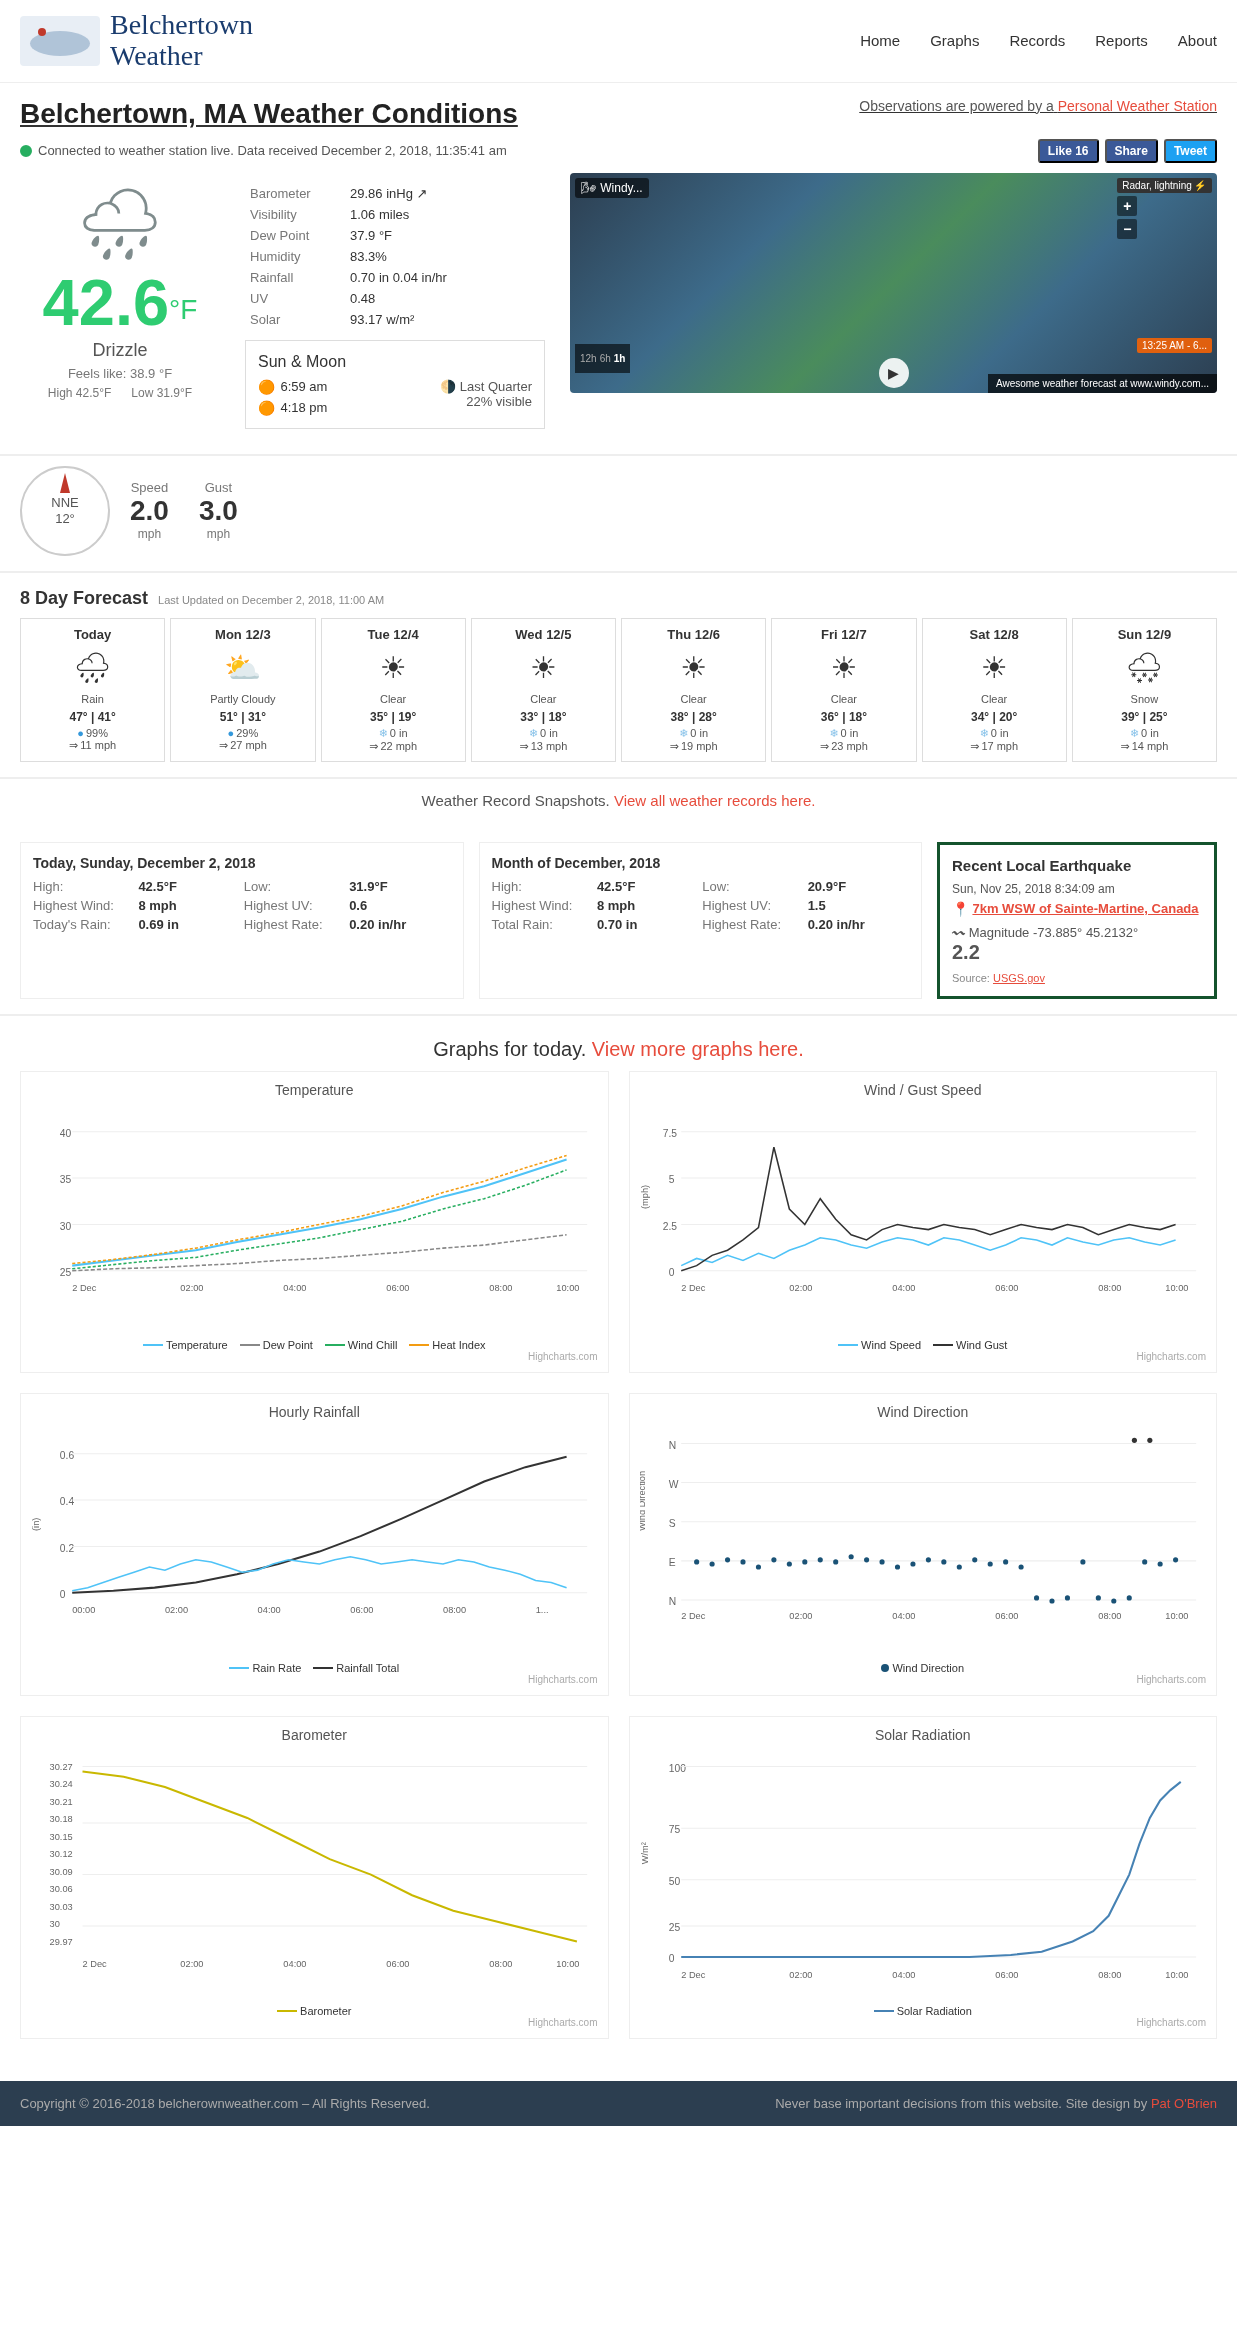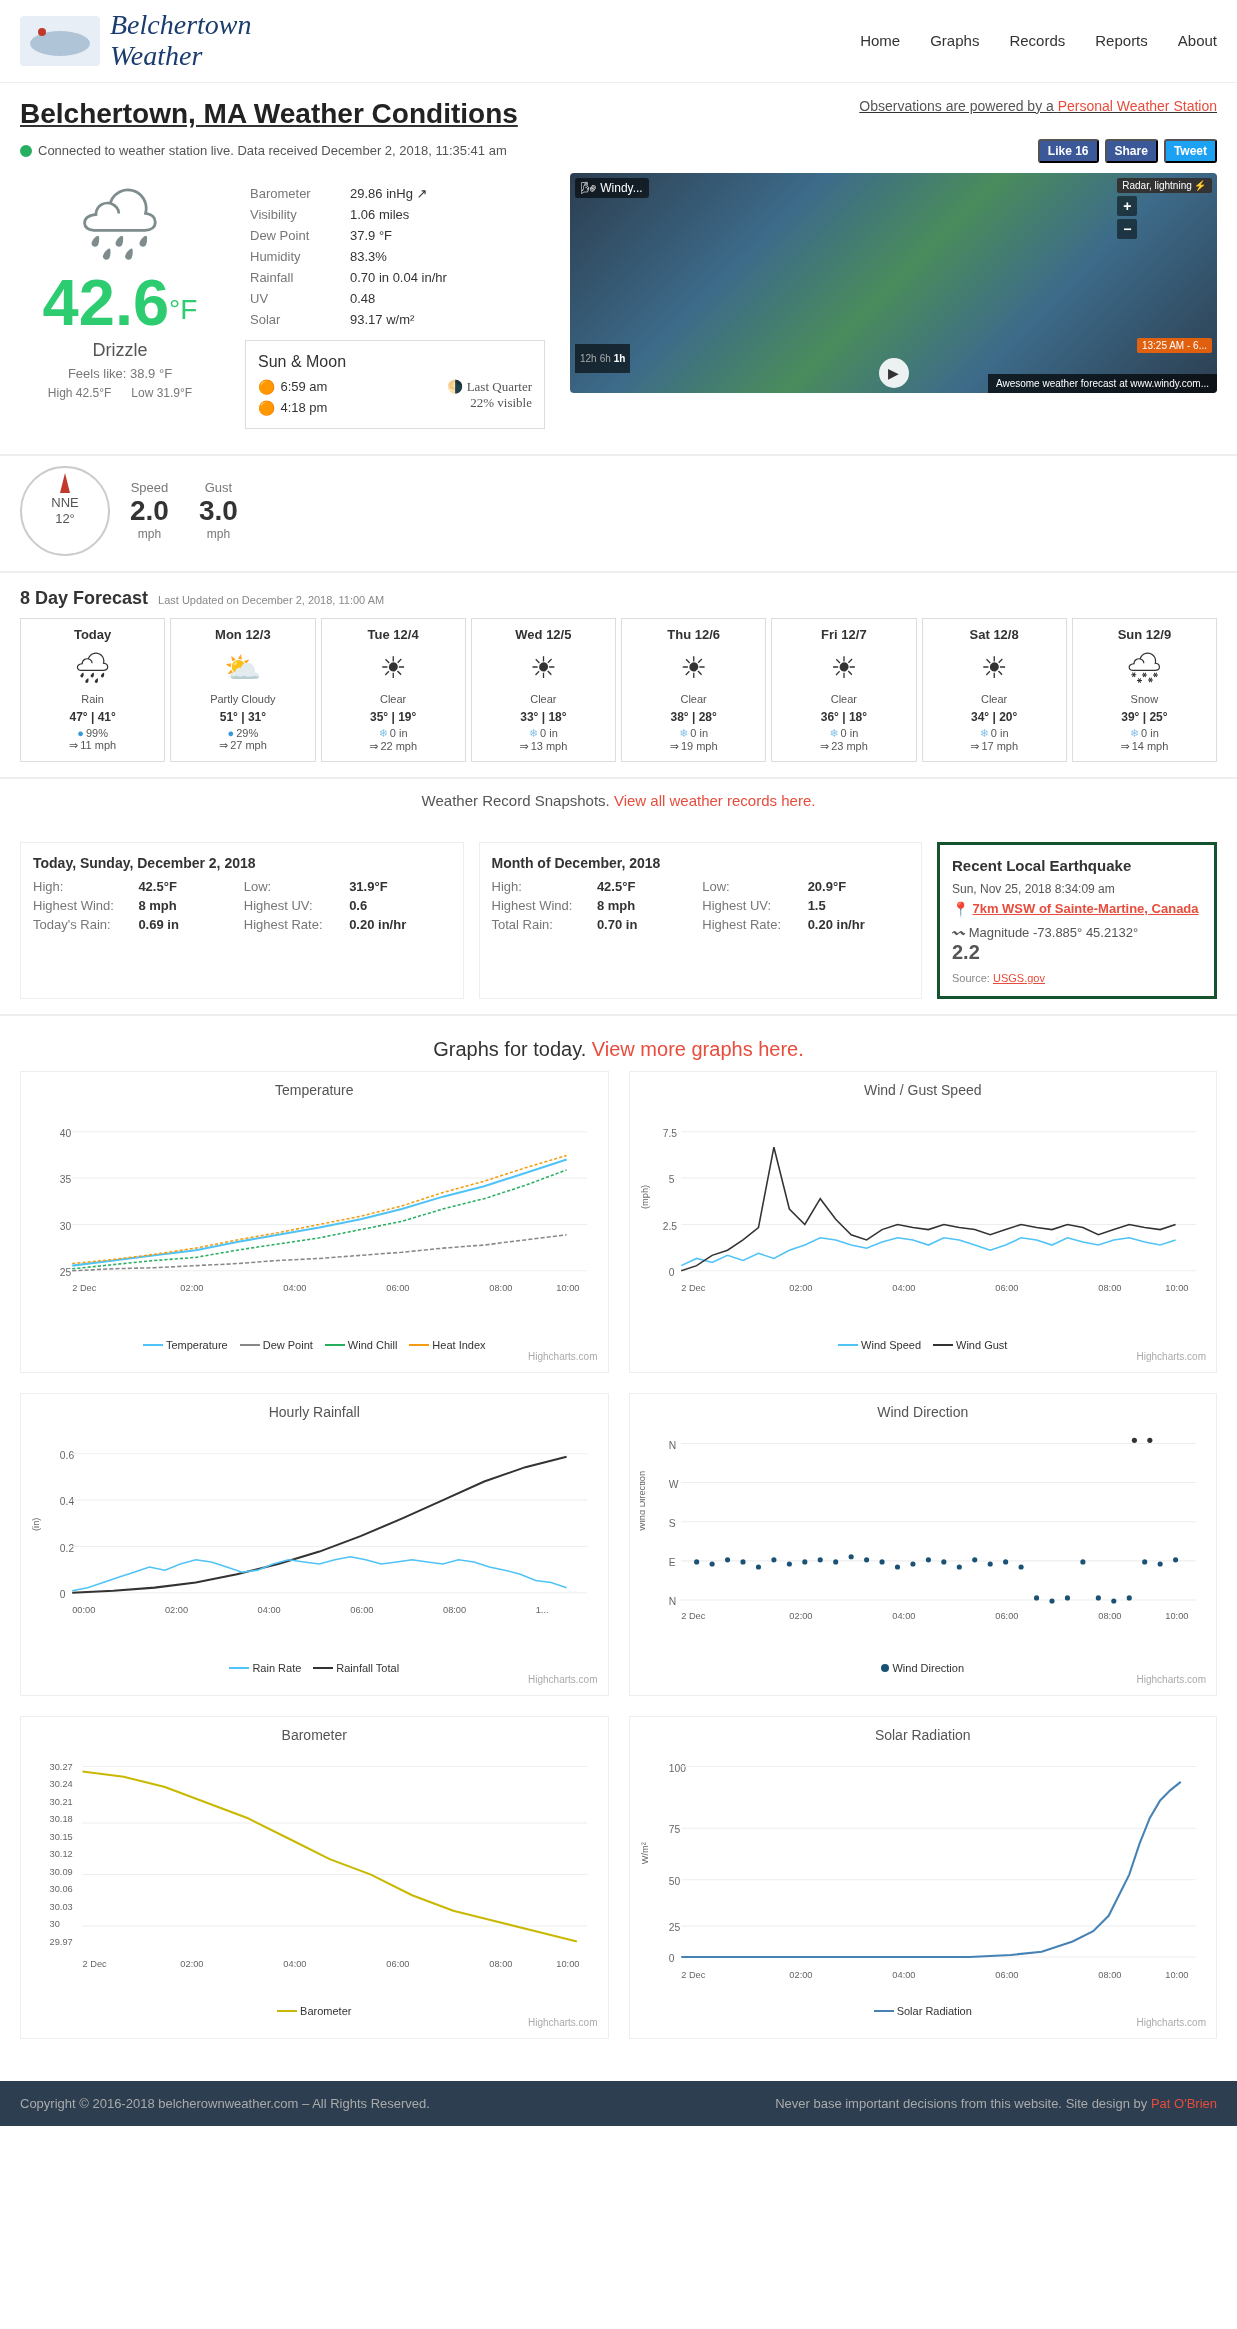--- a/index.html
+++ b/index.html
@@ -1,21 +1,21 @@
 <!DOCTYPE html>
 <html><head>
   <meta charset="utf-8">
   <style>
     * { box-sizing: border-box; margin: 0; padding: 0; }
     body { font-family: Arial, sans-serif; font-size: 14px; color: #333; background: #fff; width: 1237px; }
 
     
     .header { display: flex; align-items: center; justify-content: space-between; padding: 10px 20px; border-bottom: 1px solid #eee; }
     .logo-area { display: flex; align-items: center; gap: 10px; }
-    .logo-text { font-family: 'Georgia', serif; color: #1a3c6e; font-size: 28px; font-style: italic; line-height: 1.1; }
+    .logo-text { font-family: 'Georgia', serif; color: #1a3c6e; font-size: 28px; line-height: 1.1; }
     .logo-map { width: 80px; height: 50px; background: #e8eef5; border-radius: 4px; position: relative; overflow: hidden; }
     .logo-map::before { content: ''; position: absolute; top: 15px; left: 10px; width: 60px; height: 25px; background: #b0c4d8; border-radius: 50%; }
     .logo-map-dot { position: absolute; top: 12px; left: 18px; width: 8px; height: 8px; background: #c0392b; border-radius: 50%; }
     .nav { display: flex; gap: 30px; align-items: center; }
     .nav a { text-decoration: none; color: #333; font-size: 15px; }
 
     
     .page-title-area { padding: 15px 20px 5px; display: flex; justify-content: space-between; align-items: flex-start; text-decoration: underline; }
     .page-title { font-size: 28px; font-weight: bold; color: #222; }
     .pws-note { font-size: 14px; color: #555; text-align: right; }
@@ -45,21 +45,21 @@
     .weather-center td { padding: 3px 5px; }
     .weather-center td:first-child { color: #777; width: 100px; }
     .weather-center td:last-child { font-weight: 500; }
 
     .sun-moon { border: 1px solid #ddd; padding: 12px; margin-top: 10px; }
     .sun-moon h3 { font-size: 16px; font-weight: normal; color: #333; margin-bottom: 8px; }
     .sun-moon-content { display: flex; justify-content: space-between; }
     .sun-times { display: flex; flex-direction: column; gap: 5px; font-size: 13px; }
     .sun-rise, .sun-set { display: flex; align-items: center; gap: 5px; }
     .sun-icon { color: #f39c12; font-size: 14px; }
-    .moon-info { font-size: 13px; text-align: right; color: #555; font-family: Liberation Serif, serif; }
+    .moon-info { font-size: 13px; text-align: right; color: #555; }
 
     .weather-map { flex: 1; min-width: 280px; }
     .map-placeholder { width: 100%; height: 220px; background: linear-gradient(135deg, #2c3e50 0%, #3d6b8a 30%, #4a8c5c 50%, #3d6b8a 70%, #2c3e50 100%); border-radius: 4px; position: relative; overflow: hidden; display: flex; align-items: flex-end; justify-content: flex-end; }
     .map-badge { background: rgba(0,0,0,0.7); color: #fff; font-size: 10px; padding: 4px 8px; }
     .map-overlay { position: absolute; top: 5px; left: 5px; background: rgba(0,0,0,0.6); color: #fff; font-size: 12px; padding: 3px 6px; border-radius: 3px; display: flex; align-items: center; gap: 4px; }
 
     
     .wind-section { display: flex; padding: 10px 20px 15px; gap: 20px; align-items: center; border-bottom: 2px solid #eee; }
     .compass { width: 90px; height: 90px; border: 2px solid #ccc; border-radius: 50%; display: flex; align-items: center; justify-content: center; position: relative; font-size: 13px; color: #555; }
     .compass-inner { text-align: center; line-height: 1.2; }

